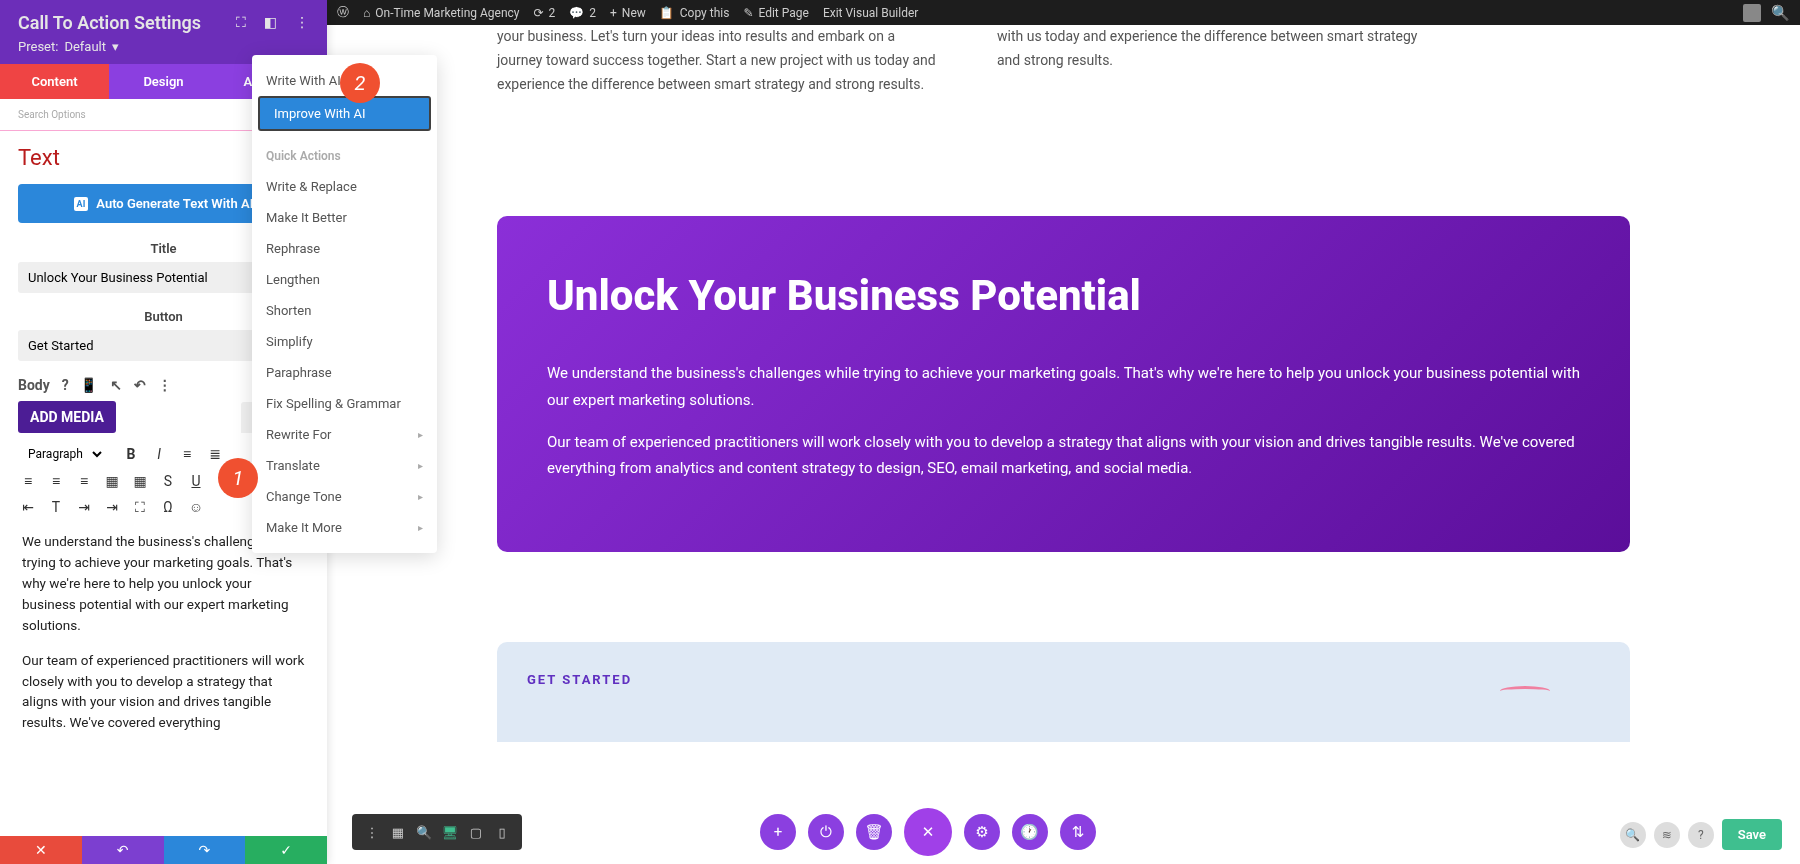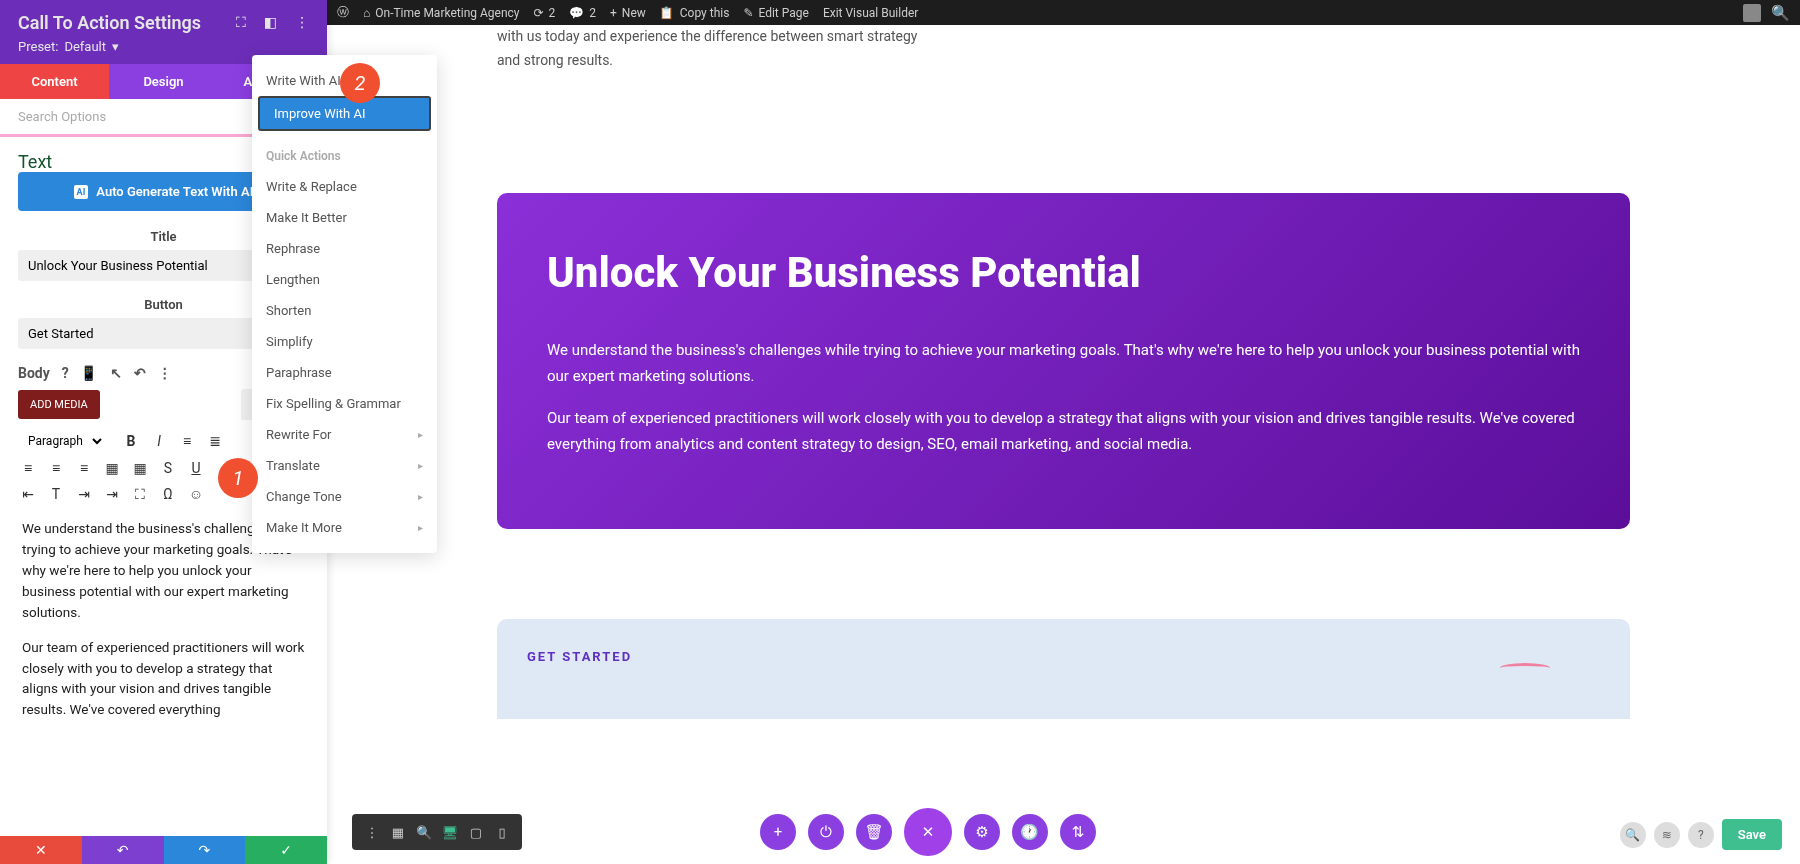--- a/index.html
+++ b/index.html
@@ -16,30 +16,30 @@
 
 .settings-panel { width: 327px; height: 100%; background: #fff; position: absolute; left: 0; top: 0; z-index: 100; box-shadow: 2px 0 8px rgba(0,0,0,.1); display: flex; flex-direction: column; }
 .panel-header { background: #6c2eb9; color: #e5e5e5; padding: 12px 18px 10px; }
 .panel-title-row { display: flex; align-items: center; justify-content: space-between; }
 .panel-title { font-size: 18px; font-weight: 600; }
 .panel-title-icons { display: flex; gap: 18px; font-size: 14px; }
 .preset-row { font-size: 13px; margin-top: 6px; display: flex; align-items: center; gap: 6px; }
 .panel-tabs { display: flex; background: #8b3fe0; }
 .panel-tab { flex: 1; text-align: center; padding: 10px 0; font-size: 13px; font-weight: 600; color: #fff; cursor: pointer; }
 .panel-tab.active { background: #ef4444; }
-.search-row { padding: 10px 18px; color: #aaa; font-size: 13px; border-bottom: 3px solid #f9a8d4; }
+.search-row { padding: 10px 18px; color: #aaa; font-size: 10px; border-bottom: 1px solid #f9a8d4; }
 .panel-body { flex: 1; overflow-y: auto; padding: 14px 18px 0; }
-.section-title { color: #14532d; font-size: 18px; font-weight: 400; }
+.section-title { color: #b91c1c; font-size: 22px; font-weight: 400; margin-bottom: 14px; }
 .ai-gen-btn { width: 100%; background: #2b87da; color: #fff; border: none; padding: 12px; font-size: 13px; font-weight: 600; border-radius: 4px; display: flex; align-items: center; justify-content: center; gap: 8px; cursor: pointer; margin-bottom: 18px; }
 .ai-badge { background: #fff; color: #2b87da; font-size: 9px; padding: 2px 3px; border-radius: 2px; font-weight: 700; }
 .field-label { font-size: 13px; font-weight: 600; color: #444; margin-bottom: 6px; text-align: center; }
 .field-input { width: 100%; background: #efefef; border: none; padding: 8px 10px; font-size: 13px; border-radius: 3px; margin-bottom: 16px; }
 .body-row { display: flex; align-items: center; gap: 12px; font-size: 13px; font-weight: 700; color: #444; margin-bottom: 8px; }
 .body-row span { font-size: 14px; color: #555; cursor: pointer; }
-.add-media { background: #7f1d1d; color: #fff; border: none; padding: 8px 12px; font-size: 11px; font-weight: 400; border-radius: 3px; cursor: pointer; }
+.add-media { background: #4c1d95; color: #fff; border: none; padding: 8px 12px; font-size: 14px; font-weight: 700; border-radius: 3px; cursor: pointer; }
 .editor-mode-row { display: flex; justify-content: space-between; align-items: center; margin-bottom: 6px; }
 .visual-text-tabs { display: flex; }
 .vt-tab { background: #f0f0f0; padding: 8px 16px; font-size: 13px; color: #555; cursor: pointer; border-radius: 3px 3px 0 0; }
 .toolbar1, .toolbar2 { display: flex; gap: 8px; padding: 4px 0; align-items: center; font-size: 14px; color: #333; }
 .toolbar-select { font-size: 12px; padding: 3px 6px; border: none; background: transparent; margin-right: 8px; }
 .toolbar1 span, .toolbar2 span { cursor: pointer; width: 20px; text-align: center; }
 .ai-icon-btn { width: 20px; height: 20px; background: #2b87da; color: #fff; font-size: 9px; display: flex; align-items: center; justify-content: center; border-radius: 3px; cursor: pointer; border: 2px solid #e05050; margin-left: auto; }
 .body-content { font-family: Georgia, serif; font-size: 13.5px; color: #222; line-height: 1.55; padding: 10px 4px; }
 .body-content p { margin-bottom: 14px; }
 
@@ -237,20 +237,21 @@
 
 <div class="bottom-actions">
   <div class="ba ba-red">✕</div>
   <div class="ba ba-purple">↶</div>
   <div class="ba ba-blue">↷</div>
   <div class="ba ba-green">✓</div>
 </div>
 
 <div class="page-canvas">
   <div class="top-text-cols">
+    <div class="col" style="width:440px">your business. Let's turn your ideas into results and embark on a journey toward success together. Start a new project with us today and experience the difference between smart strategy and strong results.</div>
     <div class="col" style="width:440px">with us today and experience the difference between smart strategy and strong results.</div>
   </div>
   <div class="cta-card">
     <div class="cta-heading">Unlock Your Business Potential</div>
     <p>We understand the business's challenges while trying to achieve your marketing goals. That's why we're here to help you unlock your business potential with our expert marketing solutions.</p>
     <p>Our team of experienced practitioners will work closely with you to develop a strategy that aligns with your vision and drives tangible results. We've covered everything from analytics and content strategy to design, SEO, email marketing, and social media.</p>
   </div>
   <div class="gs-section">
     <div class="gs-title">GET STARTED</div>
     <div class="pink-swoosh"></div>

